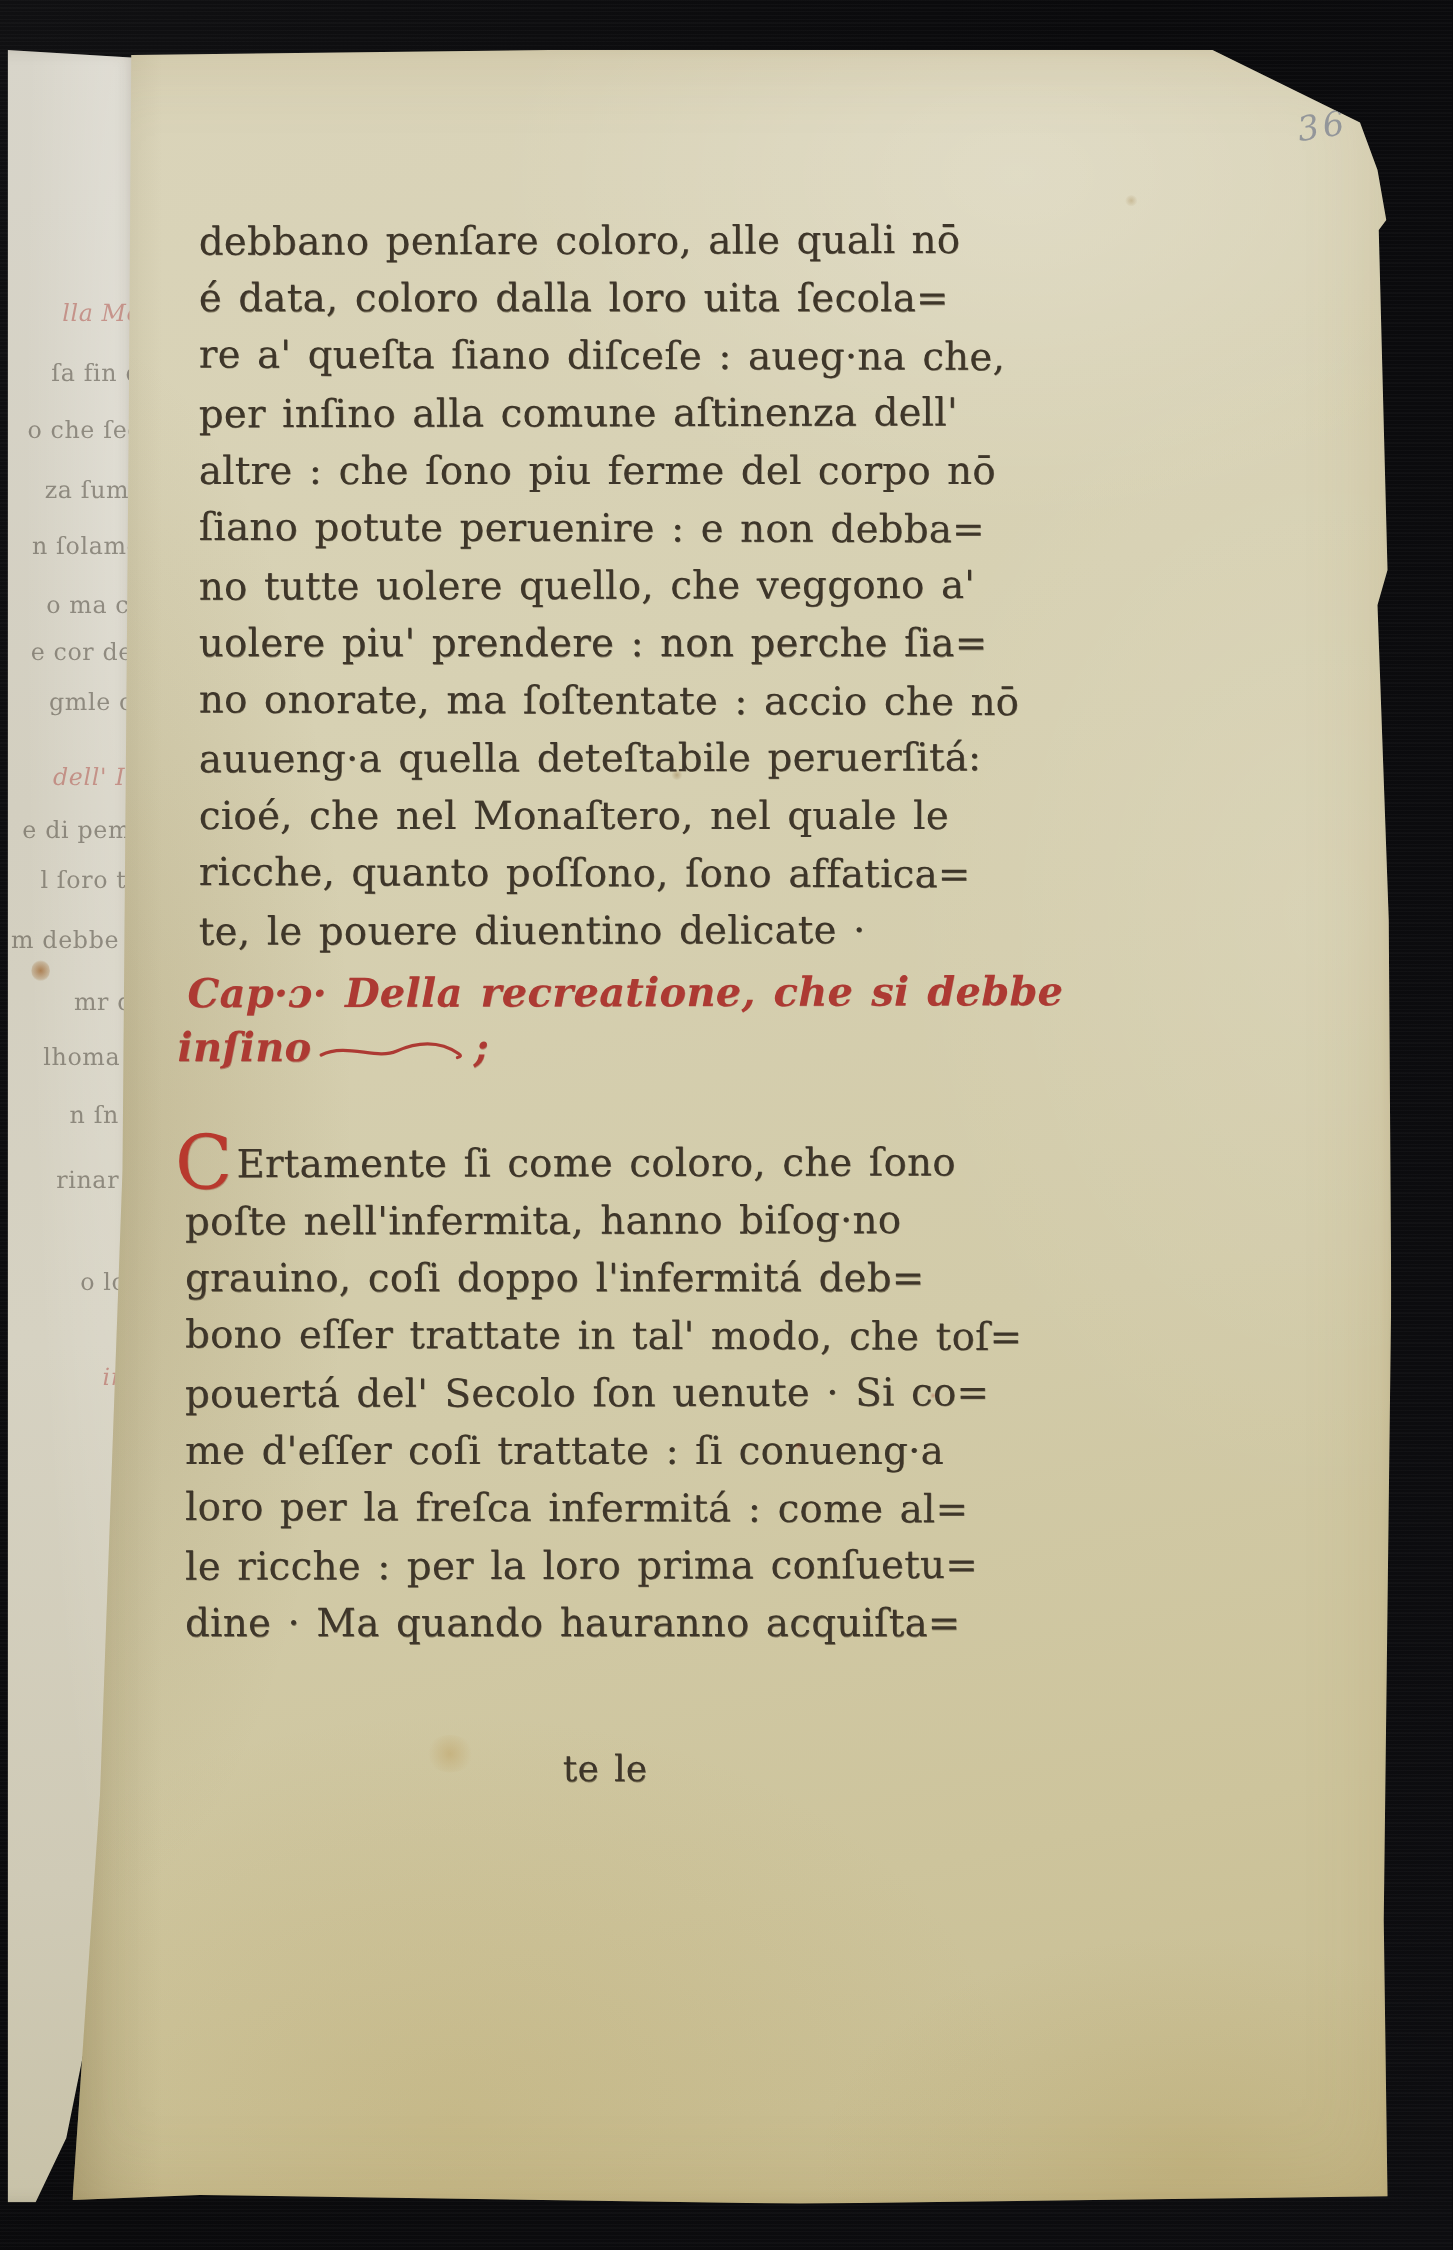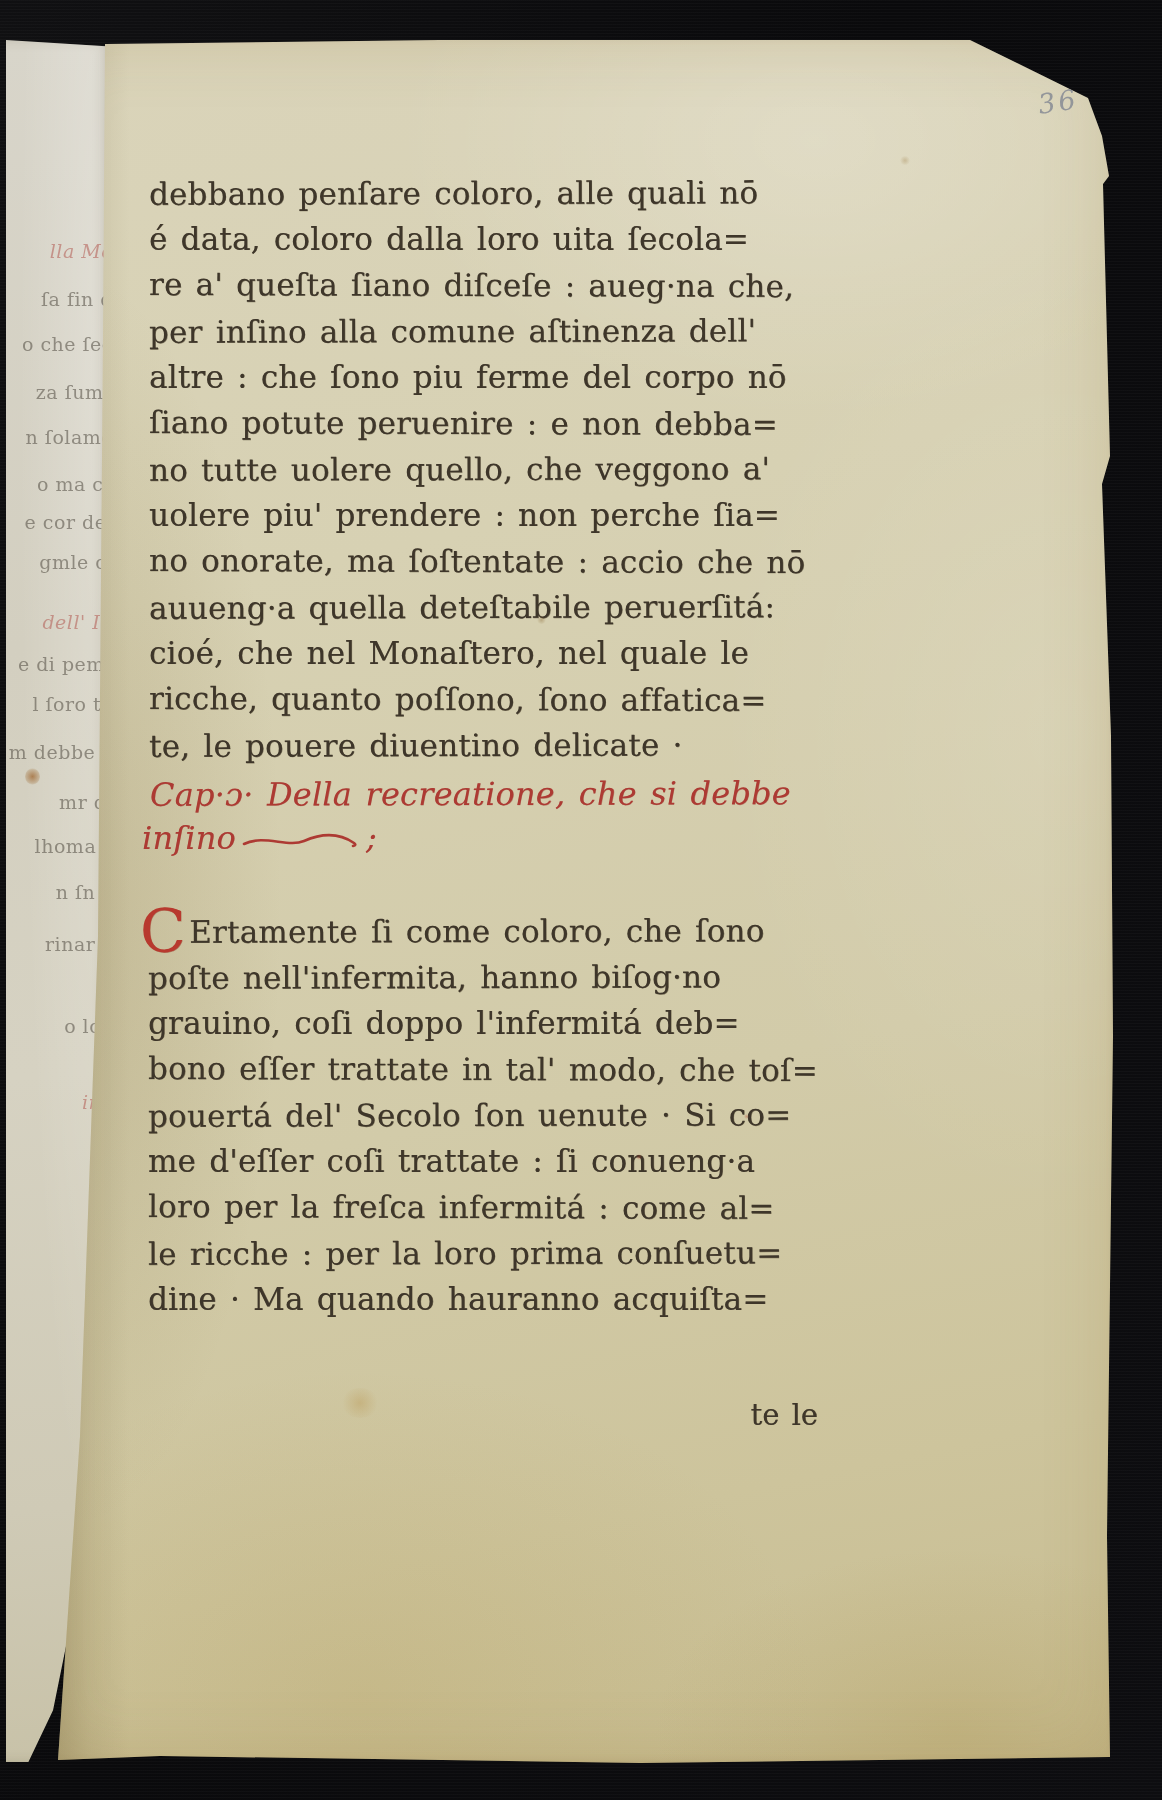--- a/index.html
+++ b/index.html
@@ -59,39 +59,39 @@
   }
   
   .block{position:absolute;white-space:nowrap;}
   .l{
     height:46px;line-height:46px;white-space:nowrap;
     font-size:31px;word-spacing:3px;letter-spacing:.2px;
   }
   .ink{color:#3e362a;text-shadow:.4px .4px .5px rgba(55,43,25,.55);}
   .l:nth-child(3n){transform:rotate(.18deg);}
   .l:nth-child(3n+1){transform:rotate(-.14deg);}
-  .block1{left:109px;top:134px;}
-  .rubric-block{left:102px;top:736px;}
+  .block1{left:119px;top:134px;}
+  .rubric-block{left:102px;top:736px;font-weight:bold;}
   .rub{
     height:44px;line-height:44px;
     font-style:italic;font-size:32px;color:#ad3a33;
     text-shadow:.3px .3px .4px rgba(140,40,30,.4);
   }
   .rubric-block .rub:first-child{text-indent:8px;}
   .flourish{vertical-align:-2px;margin-left:6px;margin-right:4px;}
   .para2{left:108px;top:872px;}
   .initial{
     float:left;height:42px;
     font-size:60px;line-height:48px;
     color:#b8392e;text-shadow:.5px .5px .6px rgba(140,40,25,.45);
     margin:-2px 3px 0 -8px;
   }
   .catchword{
     position:absolute;left:110px;top:1356px;width:668px;
-    text-align:right;font-size:29px;line-height:46px;
+    text-align:center;font-size:29px;line-height:46px;
     color:#3e362a;word-spacing:3px;white-space:nowrap;
     text-shadow:.4px .4px .5px rgba(55,43,25,.55);
   }
   
   .stain{position:absolute;border-radius:50%;pointer-events:none;}
   .stain-a{left:25px;top:768px;width:15px;height:17px;
     background:radial-gradient(circle, rgba(150,85,25,.65), rgba(150,95,35,.25) 60%, transparent 75%);}
   .stain-b{left:300px;top:1352px;width:40px;height:30px;
     background:radial-gradient(circle, rgba(185,150,80,.38), transparent 70%);}
   .stain-c{left:497px;top:580px;width:9px;height:8px;

